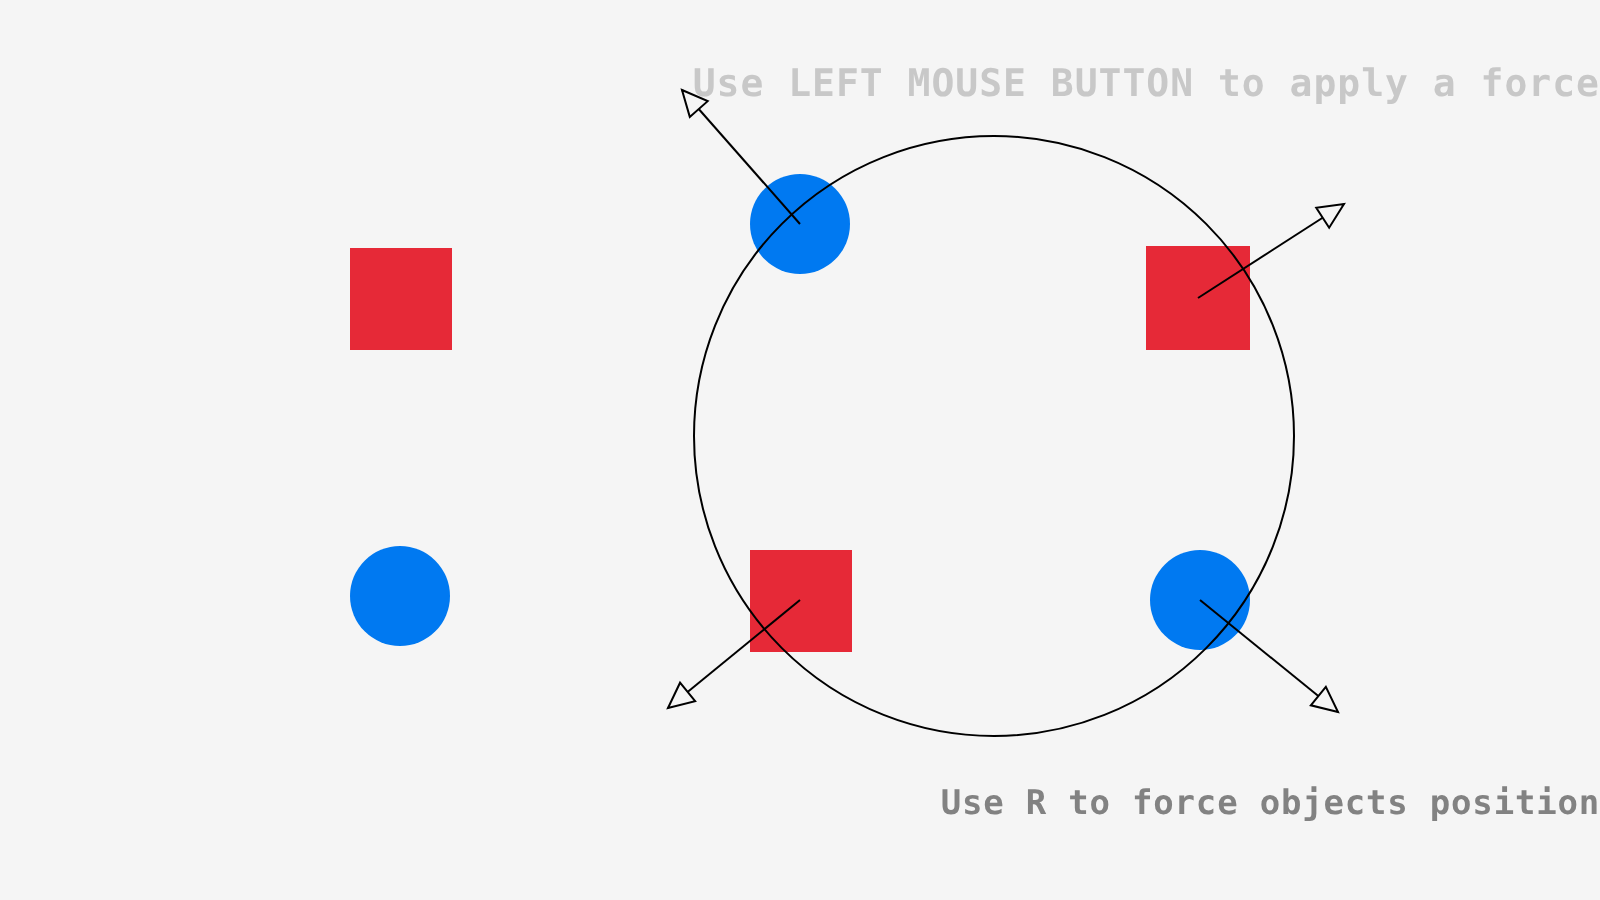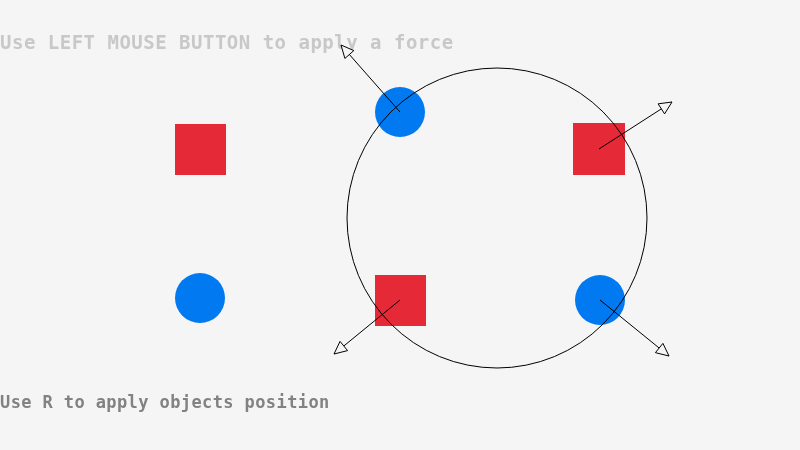--- a/index.html
+++ b/index.html
@@ -7,21 +7,21 @@
     position: relative;
     width: 800px;
     height: 450px;
     overflow: hidden;
     font-family: "DejaVu Sans Mono", monospace;
   }
   .instruction {
     position: absolute;
     left: 0;
     width: 100%;
-    text-align: left;
+    text-align: right;
     font-weight: bold;
     line-height: 1.1;
     z-index: 2;
     white-space: pre;
   }
   #instruction-top  { top: 32px;  font-size: 19px; letter-spacing: 0.5px; }
   #instruction-bottom { top: 393px; font-size: 17px; letter-spacing: 0.4px; }
   #objects-layer { position: absolute; inset: 0; z-index: 1; }
   .obj { position: absolute; }
   .obj.circle { border-radius: 50%; }
@@ -58,15 +58,15 @@
           <line x1="400" y1="300" x2="334" y2="354" stroke="#000000" stroke-width="1"></line>
           <polygon points="334,354 340.02725463303153,341.36385337262186 347.57944167100067,350.5943041968063" fill="#F5F5F5" stroke="#000000" stroke-width="1"></polygon>
         </g>
         <g>
           <line x1="600" y1="300" x2="669" y2="356" stroke="#000000" stroke-width="1"></line>
           <polygon points="669,356 655.4071822795391,352.6480891392632 662.9227686554992,343.3878130688839" fill="#F5F5F5" stroke="#000000" stroke-width="1"></polygon>
         </g>
       </g>
   </svg>
 
-  <div id="instruction-bottom" class="instruction" style="color: rgb(130, 130, 130);">Use R to apply objects position</div>
+  <div id="instruction-bottom" class="instruction" style="color: rgb(130, 130, 130);">Use R to force objects position</div>
 
 </div>
 
 </body></html>

